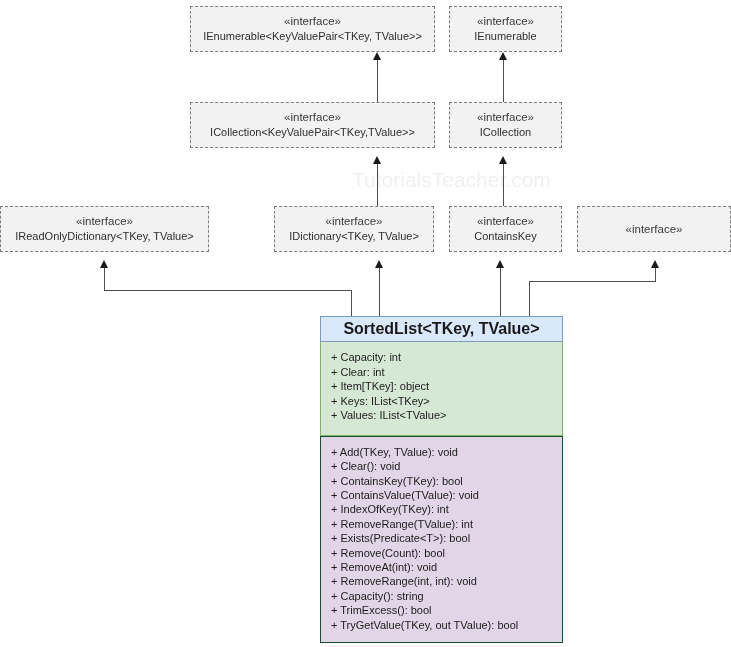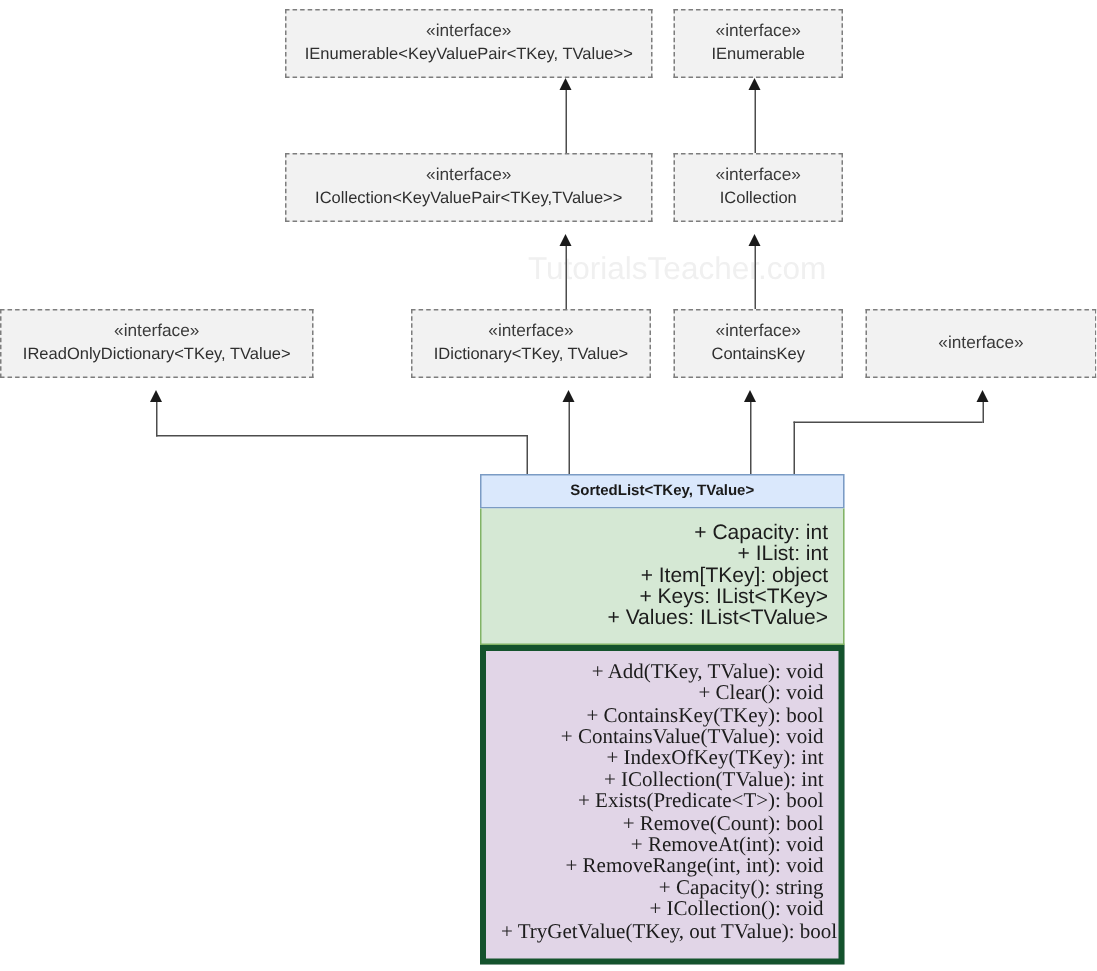--- a/index.html
+++ b/index.html
@@ -57,46 +57,44 @@
     flex-direction: column;
   }
   .cls-header {
     box-sizing: border-box;
     height: 28px;
     background: #dae8fc;
     border: 1px solid #7b9bc4;
     display: flex;
     align-items: center;
     justify-content: center;
-    font-size: 10px;
+    font-size: 16px;
     font-weight: bold;
     color: #1a1a1a;
   }
   .cls-props {
     box-sizing: border-box;
     background: #d5e8d4;
     border: 1px solid #82b366;
     border-top: none;
     padding: 8px 10px 10px 10px;
     height: 98px;
   }
   .cls-methods {
     box-sizing: border-box;
     background: #e1d5e7;
-    border: 4px solid #14532d;
+    border: 1px solid #14532d;
     padding: 8px 10px 10px 10px;
     flex: 1;
-    font-family: Liberation Serif, serif;
   }
   .member {
-    font-size: 14px;
+    font-size: 11px;
     line-height: 14.4px;
     color: #1c1c1c;
     white-space: nowrap;
-    text-align: right;
   }
 
   
   .conn {
     position: absolute;
     background: #4d4d4d;
   }
   .vline { width: 1px; }
   .hline { height: 1px; }
   .arrow {
@@ -192,36 +190,36 @@
   <div class="conn vline" style="left:529px; top:281px; height:35px;"></div>
   <div class="conn hline" style="left:529px; top:281px; width:126px;"></div>
   <div class="conn vline" style="left:655px; top:268px; height:14px;"></div>
   <div class="arrow" style="left:650.5px; top:260px;"></div>
 
   <div class="classbox">
     <div class="cls-header">SortedList&lt;TKey, TValue&gt;</div>
 
     <div class="cls-props">
       <div class="member">+ Capacity: int</div>
-      <div class="member">+ IList: int</div>
+      <div class="member">+ Clear: int</div>
       <div class="member">+ Item[TKey]: object</div>
       <div class="member">+ Keys: IList&lt;TKey&gt;</div>
       <div class="member">+ Values: IList&lt;TValue&gt;</div>
     </div>
 
     <div class="cls-methods">
       <div class="member">+ Add(TKey, TValue): void</div>
       <div class="member">+ Clear(): void</div>
       <div class="member">+ ContainsKey(TKey): bool</div>
       <div class="member">+ ContainsValue(TValue): void</div>
       <div class="member">+ IndexOfKey(TKey): int</div>
-      <div class="member">+ ICollection(TValue): int</div>
+      <div class="member">+ RemoveRange(TValue): int</div>
       <div class="member">+ Exists(Predicate&lt;T&gt;): bool</div>
       <div class="member">+ Remove(Count): bool</div>
       <div class="member">+ RemoveAt(int): void</div>
       <div class="member">+ RemoveRange(int, int): void</div>
       <div class="member">+ Capacity(): string</div>
-      <div class="member">+ ICollection(): void</div>
+      <div class="member">+ TrimExcess(): bool</div>
       <div class="member">+ TryGetValue(TKey, out TValue): bool</div>
     </div>
   </div>
 
 </div>
 
 </body></html>

